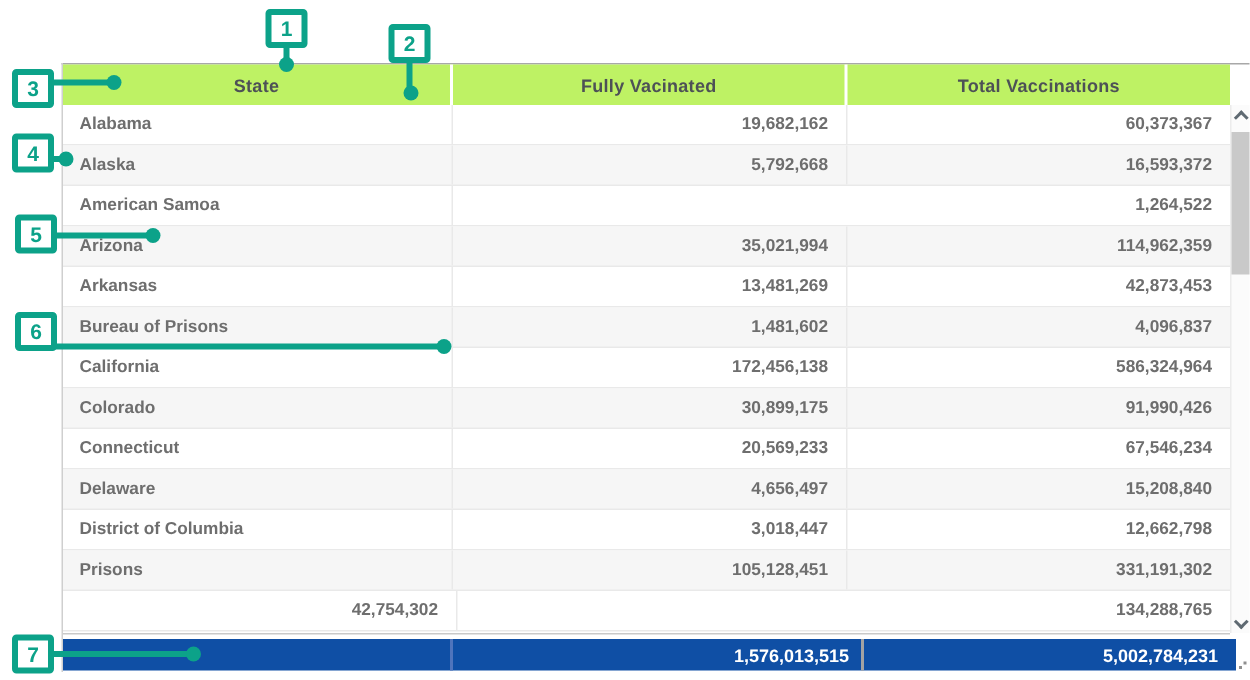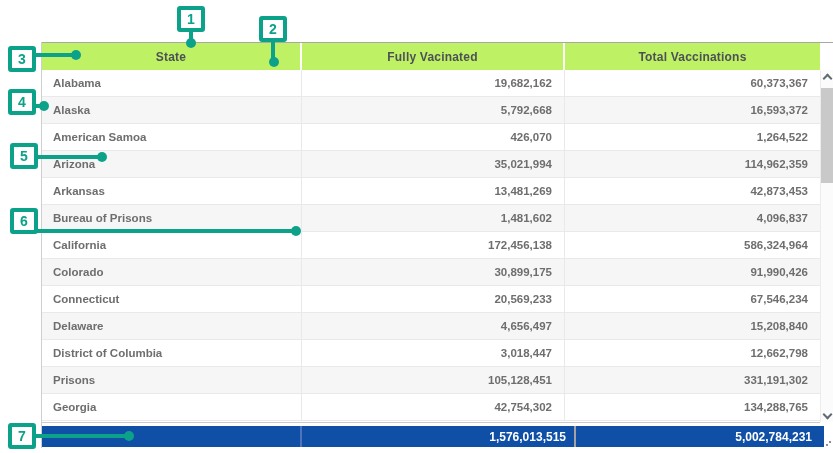--- a/index.html
+++ b/index.html
@@ -91,21 +91,20 @@
         <div class="tcell c1">19,682,162</div>
         <div class="tcell c2">60,373,367</div>
       </div>
       <div class="trow alt">
         <div class="tcell c0">Alaska</div>
         <div class="tcell c1">5,792,668</div>
         <div class="tcell c2">16,593,372</div>
       </div>
       <div class="trow">
         <div class="tcell c0">American Samoa</div>
-        <div class="tcell c1">426,070</div>
         <div class="tcell c2">1,264,522</div>
       </div>
       <div class="trow alt">
         <div class="tcell c0">Arizona</div>
         <div class="tcell c1">35,021,994</div>
         <div class="tcell c2">114,962,359</div>
       </div>
       <div class="trow">
         <div class="tcell c0">Arkansas</div>
         <div class="tcell c1">13,481,269</div>
@@ -140,21 +139,20 @@
         <div class="tcell c0">District of Columbia</div>
         <div class="tcell c1">3,018,447</div>
         <div class="tcell c2">12,662,798</div>
       </div>
       <div class="trow alt">
         <div class="tcell c0">Prisons</div>
         <div class="tcell c1">105,128,451</div>
         <div class="tcell c2">331,191,302</div>
       </div>
       <div class="trow">
-        <div class="tcell c0">Georgia</div>
         <div class="tcell c1">42,754,302</div>
         <div class="tcell c2">134,288,765</div>
       </div>
     </div>
 
   <div class="vscroll">
     <div class="scroll-btn up">
       <span class="chev"></span>
     </div>
     <div class="scroll-thumb"></div>

